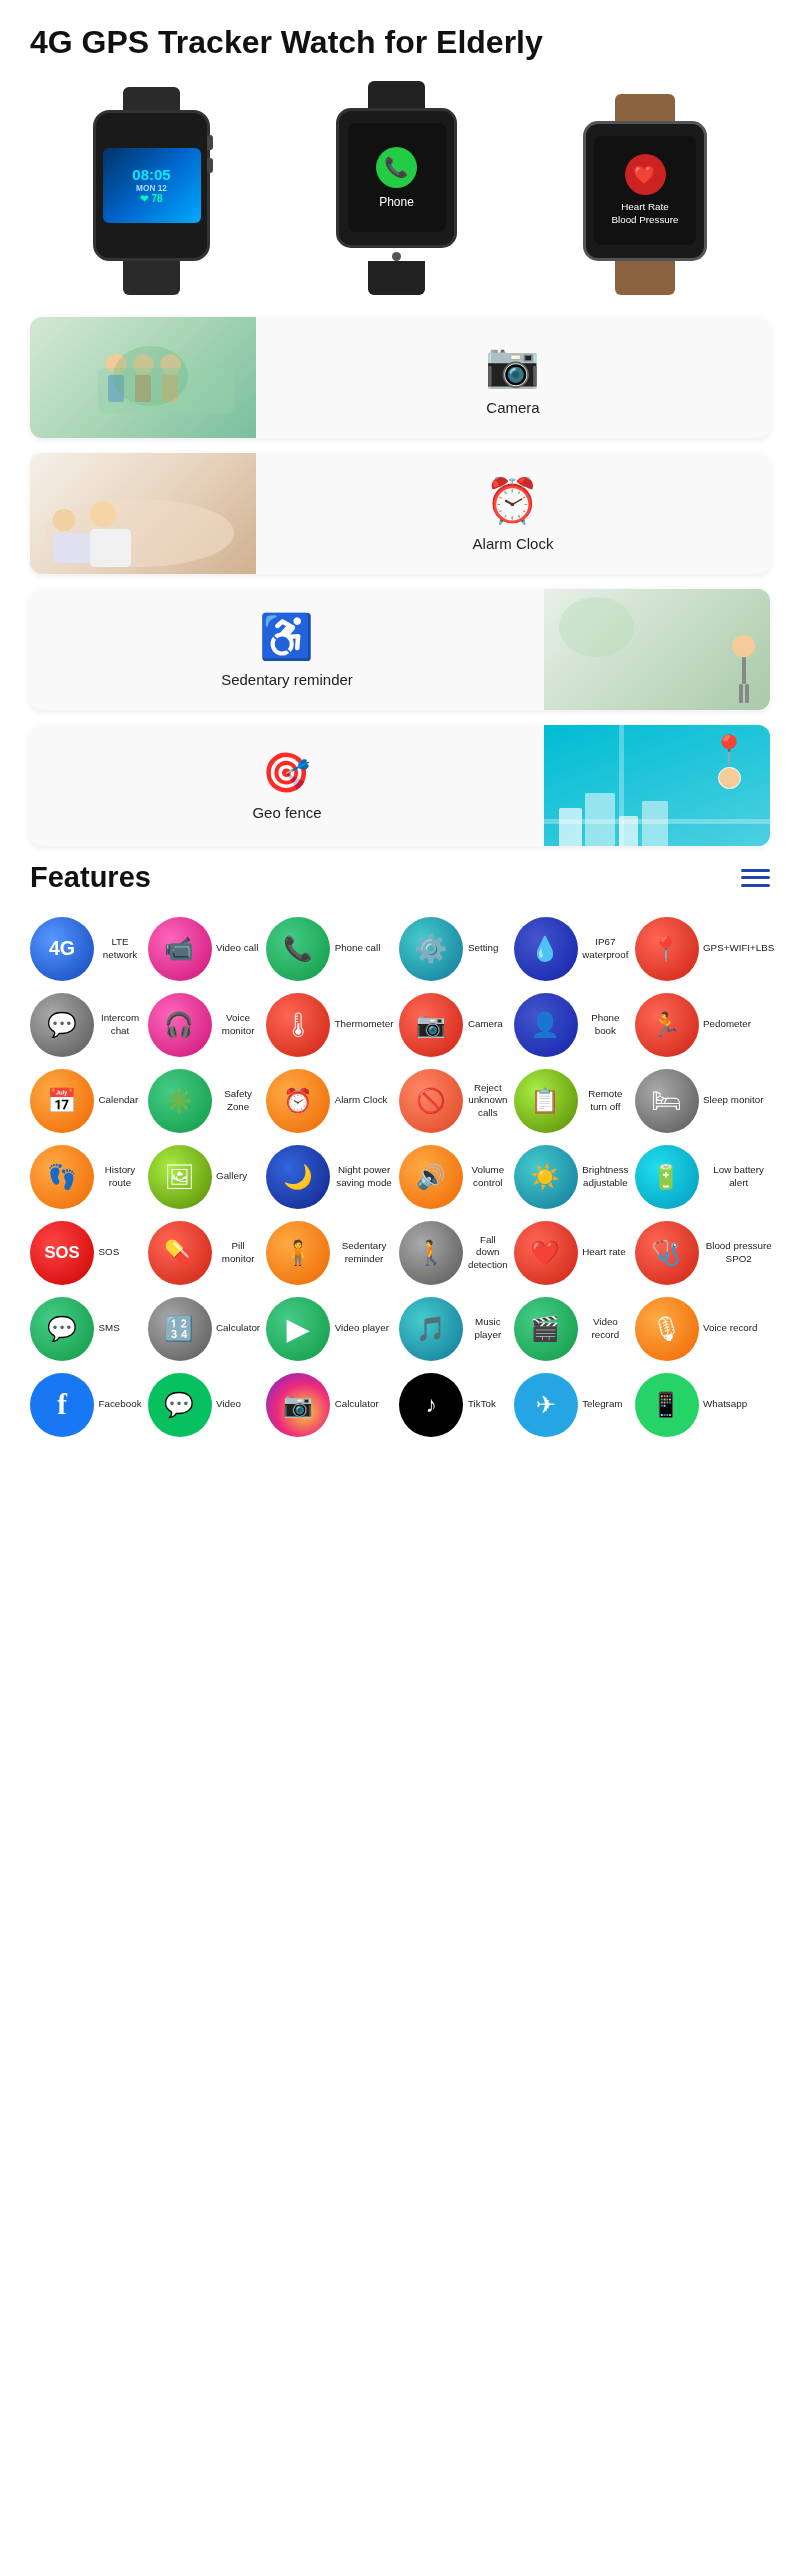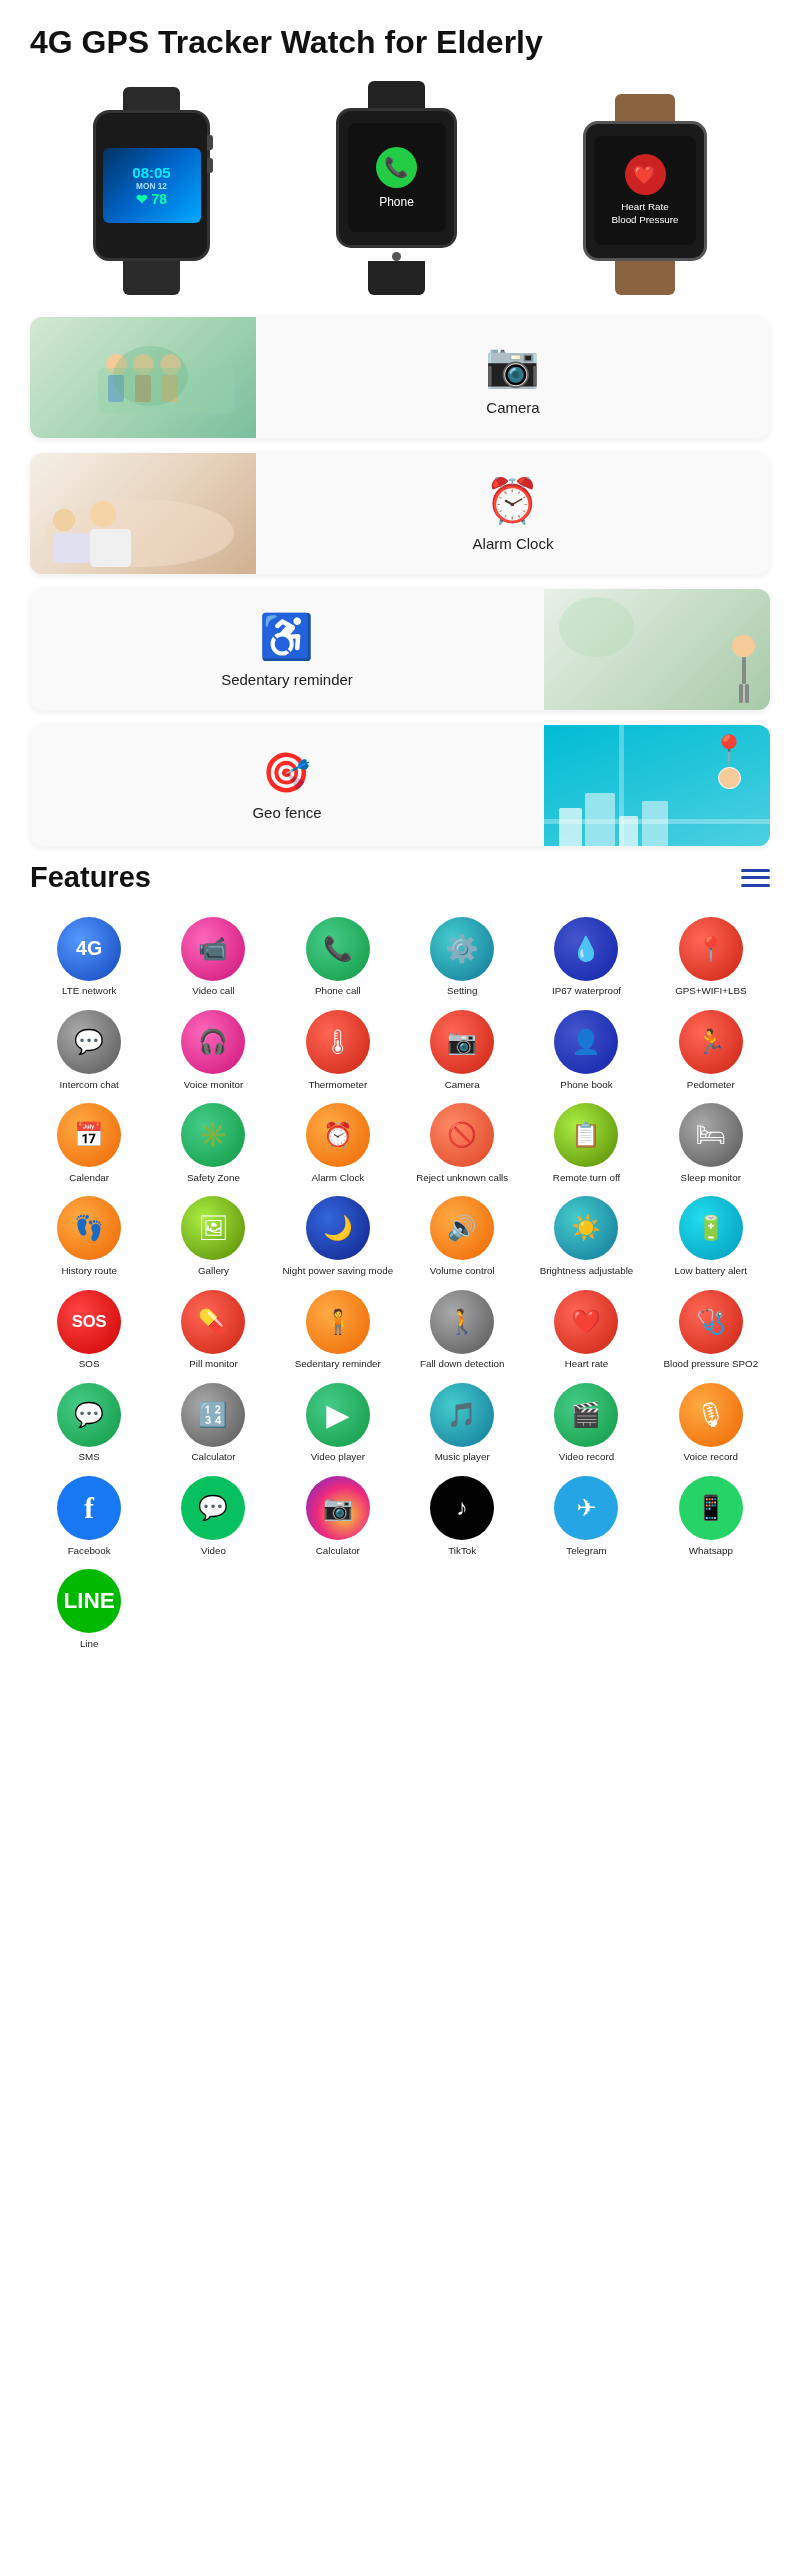--- a/index.html
+++ b/index.html
@@ -297,21 +297,21 @@
 
     
     .features-grid {
       display: grid;
       grid-template-columns: repeat(6, 1fr);
       gap: 12px 6px;
     }
 
     .feature-item {
       display: flex;
-      flex-direction: column;
+      flex-direction: row;
       align-items: center;
       gap: 4.5px;
       cursor: pointer;
     }
 
     .feature-icon-circle {
       width: 64px;
       height: 64px;
       border-radius: 50%;
       display: flex;
@@ -381,21 +381,21 @@
 
   <div class="watches-row">
 
     <div class="watch-item">
       <div style="display:flex;flex-direction:column;align-items:center;">
         <div style="width:57px;height:22.6px;background:#2a2a2a;border-radius:6px 6px 0 0;"></div>
         <div class="watch1-body">
           <div class="watch1-screen">
             <div class="watch1-time">08:05</div>
             <div class="watch1-date">MON 12</div>
-            <div style="color:#00ffaa;font-size:14px;">❤ 78</div>
+            <div style="color:#00ffaa;font-size:10px;">❤ 78</div>
           </div>
           <div style="position:absolute;right:-6px;top:22.6px;width:6px;height:15px;background:#444;border-radius:0 3px 3px 0;"></div>
           <div style="position:absolute;right:-6px;top:45px;width:6px;height:15px;background:#444;border-radius:0 3px 3px 0;"></div>
         </div>
         <div style="width:57px;height:34px;background:#2a2a2a;border-radius:0 0 6px 6px;"></div>
       </div>
     </div>
 
     <div class="watch-item">
       <div class="watch2-outer">
@@ -826,23 +826,17 @@
       <span class="feature-item-label">Telegram</span>
     </div>
 
     <div class="feature-item">
       <div class="feature-icon-circle ic-whatsapp">
         <span style="font-size:24px;">📱</span>
       </div>
       <span class="feature-item-label">Whatsapp</span>
     </div>
 
-    <div class="feature-item">
-      <div class="feature-icon-circle ic-line">
-        <span style="font-size:22.6px;font-weight:bold;color:white;">LINE</span>
-      </div>
-      <span class="feature-item-label">Line</span>
-    </div>
 
   </div>
 
 </div>
 
 
 </body></html>

